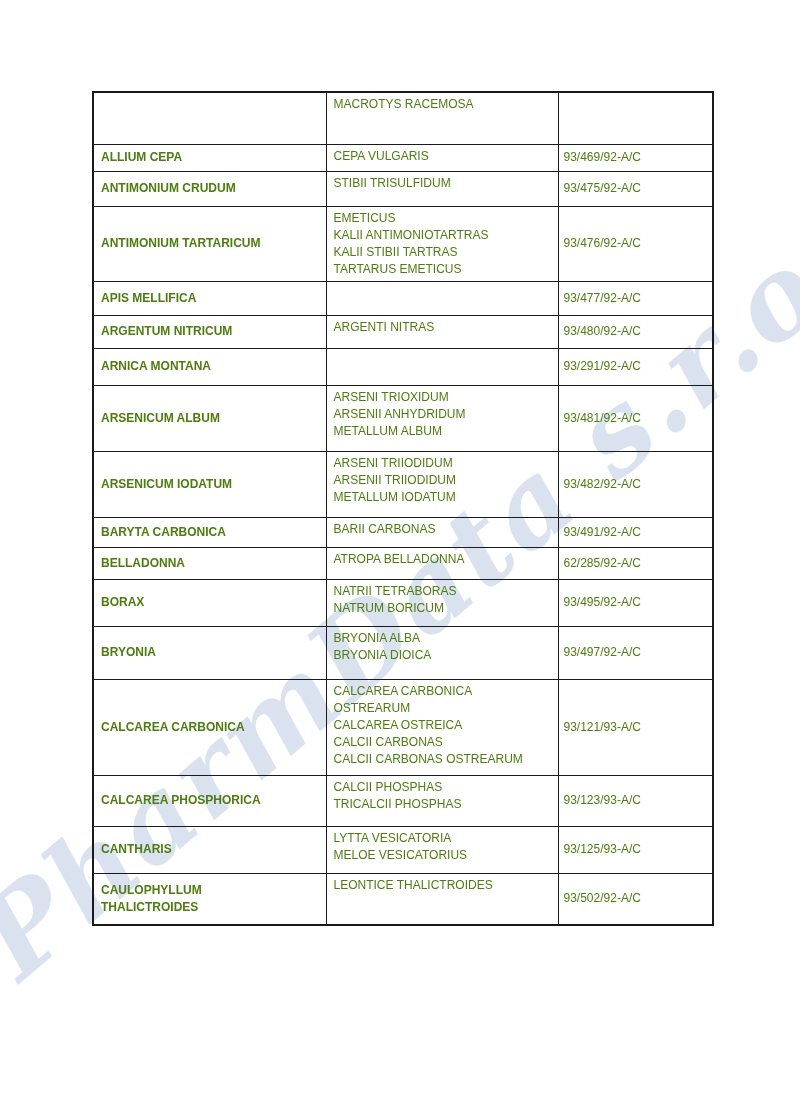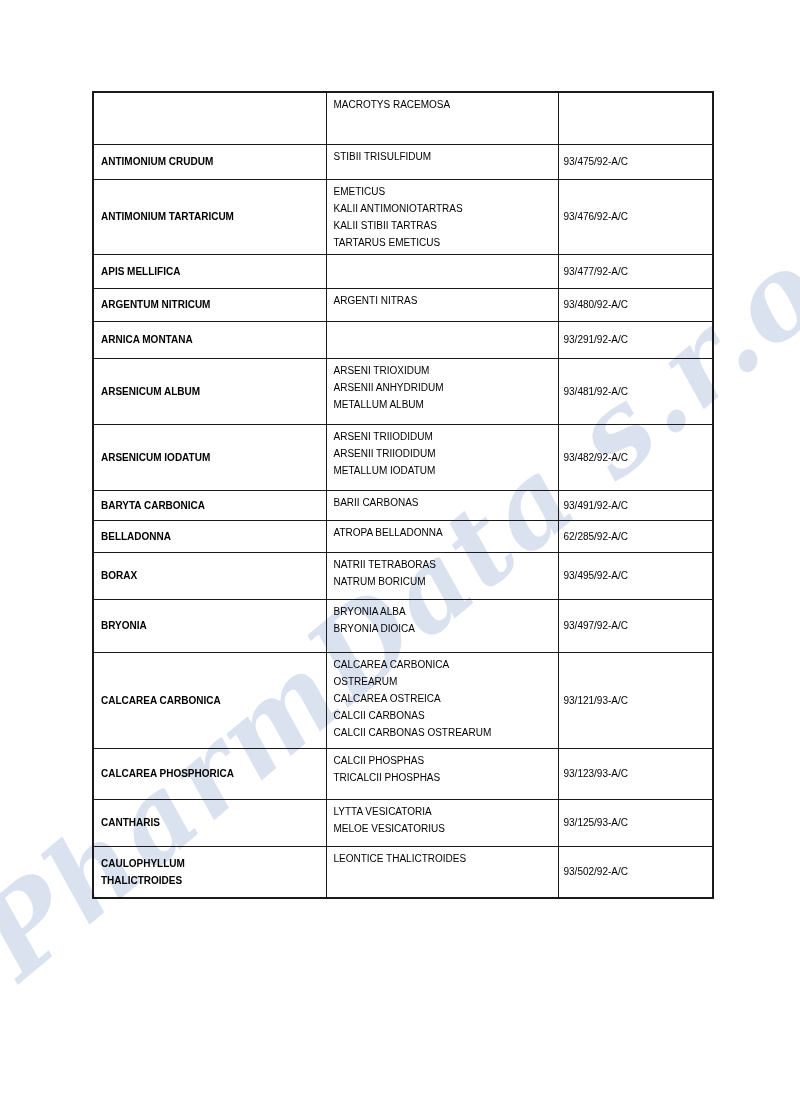--- a/index.html
+++ b/index.html
@@ -31,23 +31,23 @@
     left: 92px;
     top: 91px;
     z-index: 2;
     border-collapse: collapse;
     table-layout: fixed;
     background: transparent;
     border: 2px solid #1a1a1a;
   }
   .reg-table td {
     border: 1px solid #1a1a1a;
-    font-size: 10px;
+    font-size: 12px;
     line-height: 17px;
-    color: #000000;
+    color: #4d7c0f;
     overflow: hidden;
   }
   .reg-table col.c-name { width: 233px; }
   .reg-table col.c-syn  { width: 232px; }
   .reg-table col.c-reg  { width: 155px; }
   td.col-name {
     font-weight: bold;
     vertical-align: middle;
     padding: 3px 6px 3px 7px;
     white-space: pre-line;
@@ -75,20 +75,27 @@
       <col class="c-reg">
     </colgroup>
     <tbody id="table-body">
         <tr style="height: 52px;">
     <td class="col-name"></td>
     <td class="col-syn">
             <span class="syn-line">MACROTYS RACEMOSA</span>
           </td>
     <td class="col-reg"></td>
   </tr>
+        <tr style="height: 27px;">
+    <td class="col-name">ALLIUM CEPA</td>
+    <td class="col-syn">
+            <span class="syn-line">CEPA VULGARIS</span>
+          </td>
+    <td class="col-reg">93/469/92-A/C</td>
+  </tr>
         <tr style="height: 35px;">
     <td class="col-name">ANTIMONIUM CRUDUM</td>
     <td class="col-syn">
             <span class="syn-line">STIBII TRISULFIDUM</span>
           </td>
     <td class="col-reg">93/475/92-A/C</td>
   </tr>
         <tr style="height: 73px;">
     <td class="col-name">ANTIMONIUM TARTARICUM</td>
     <td class="col-syn">

